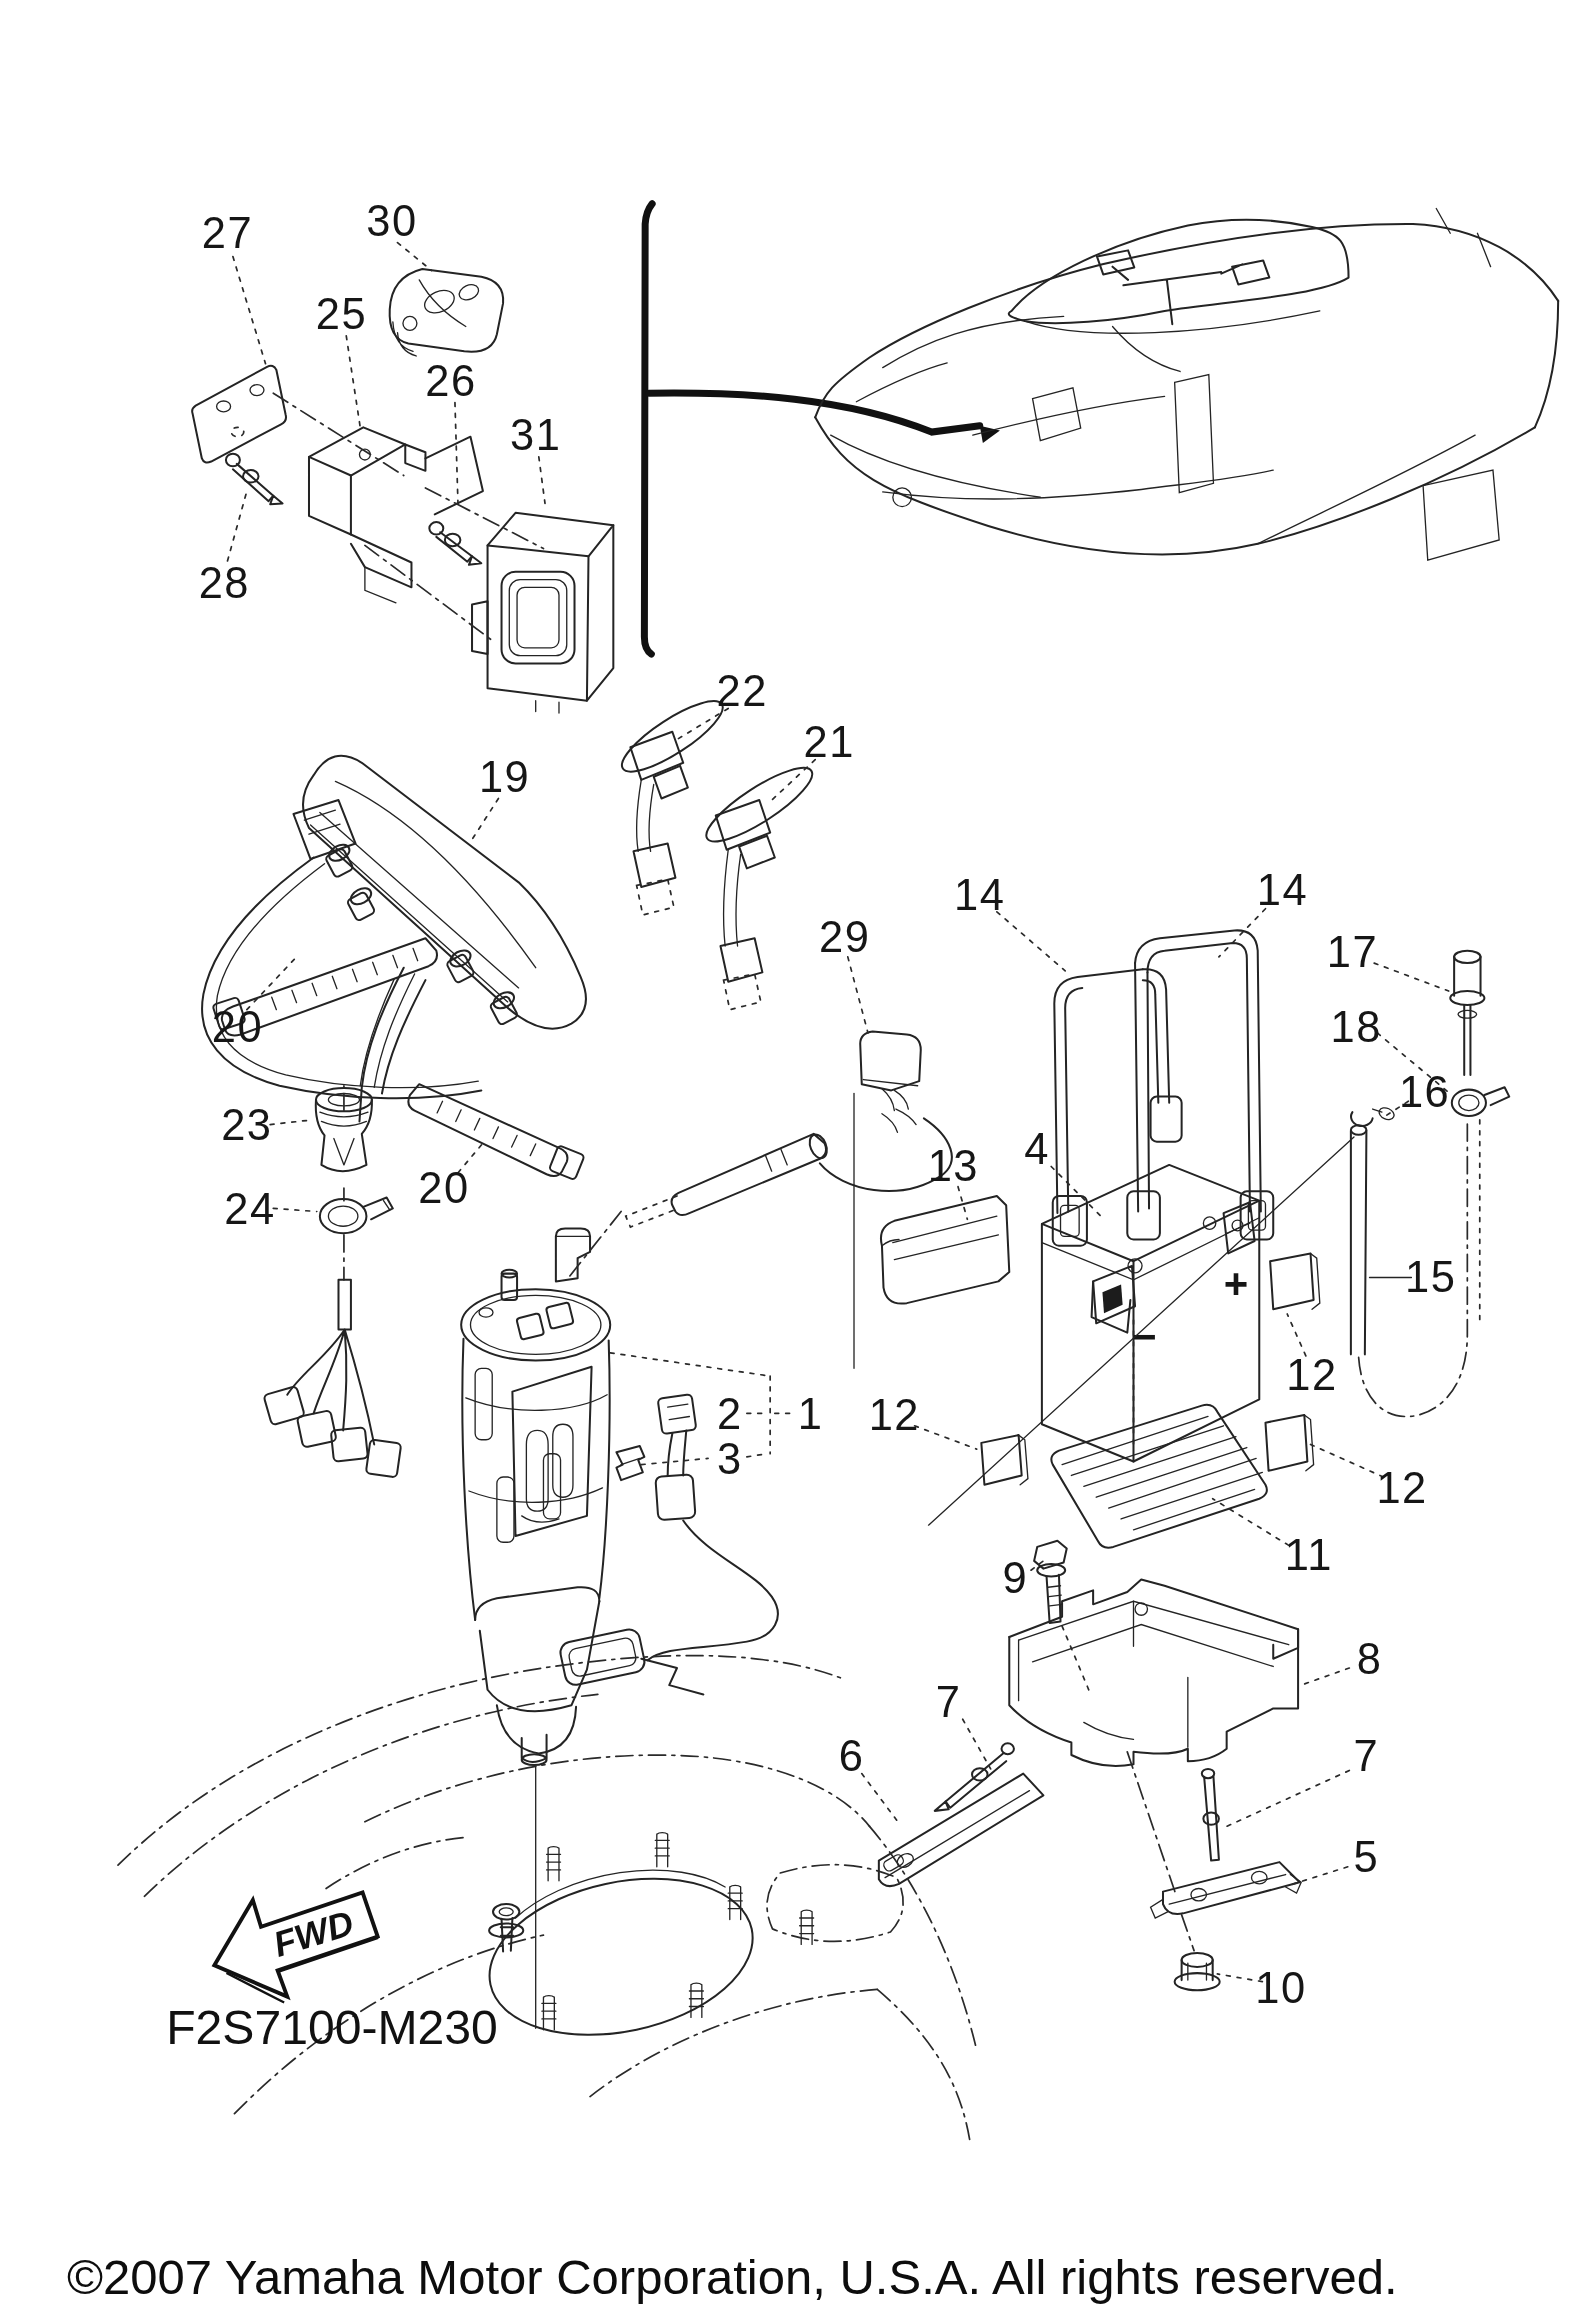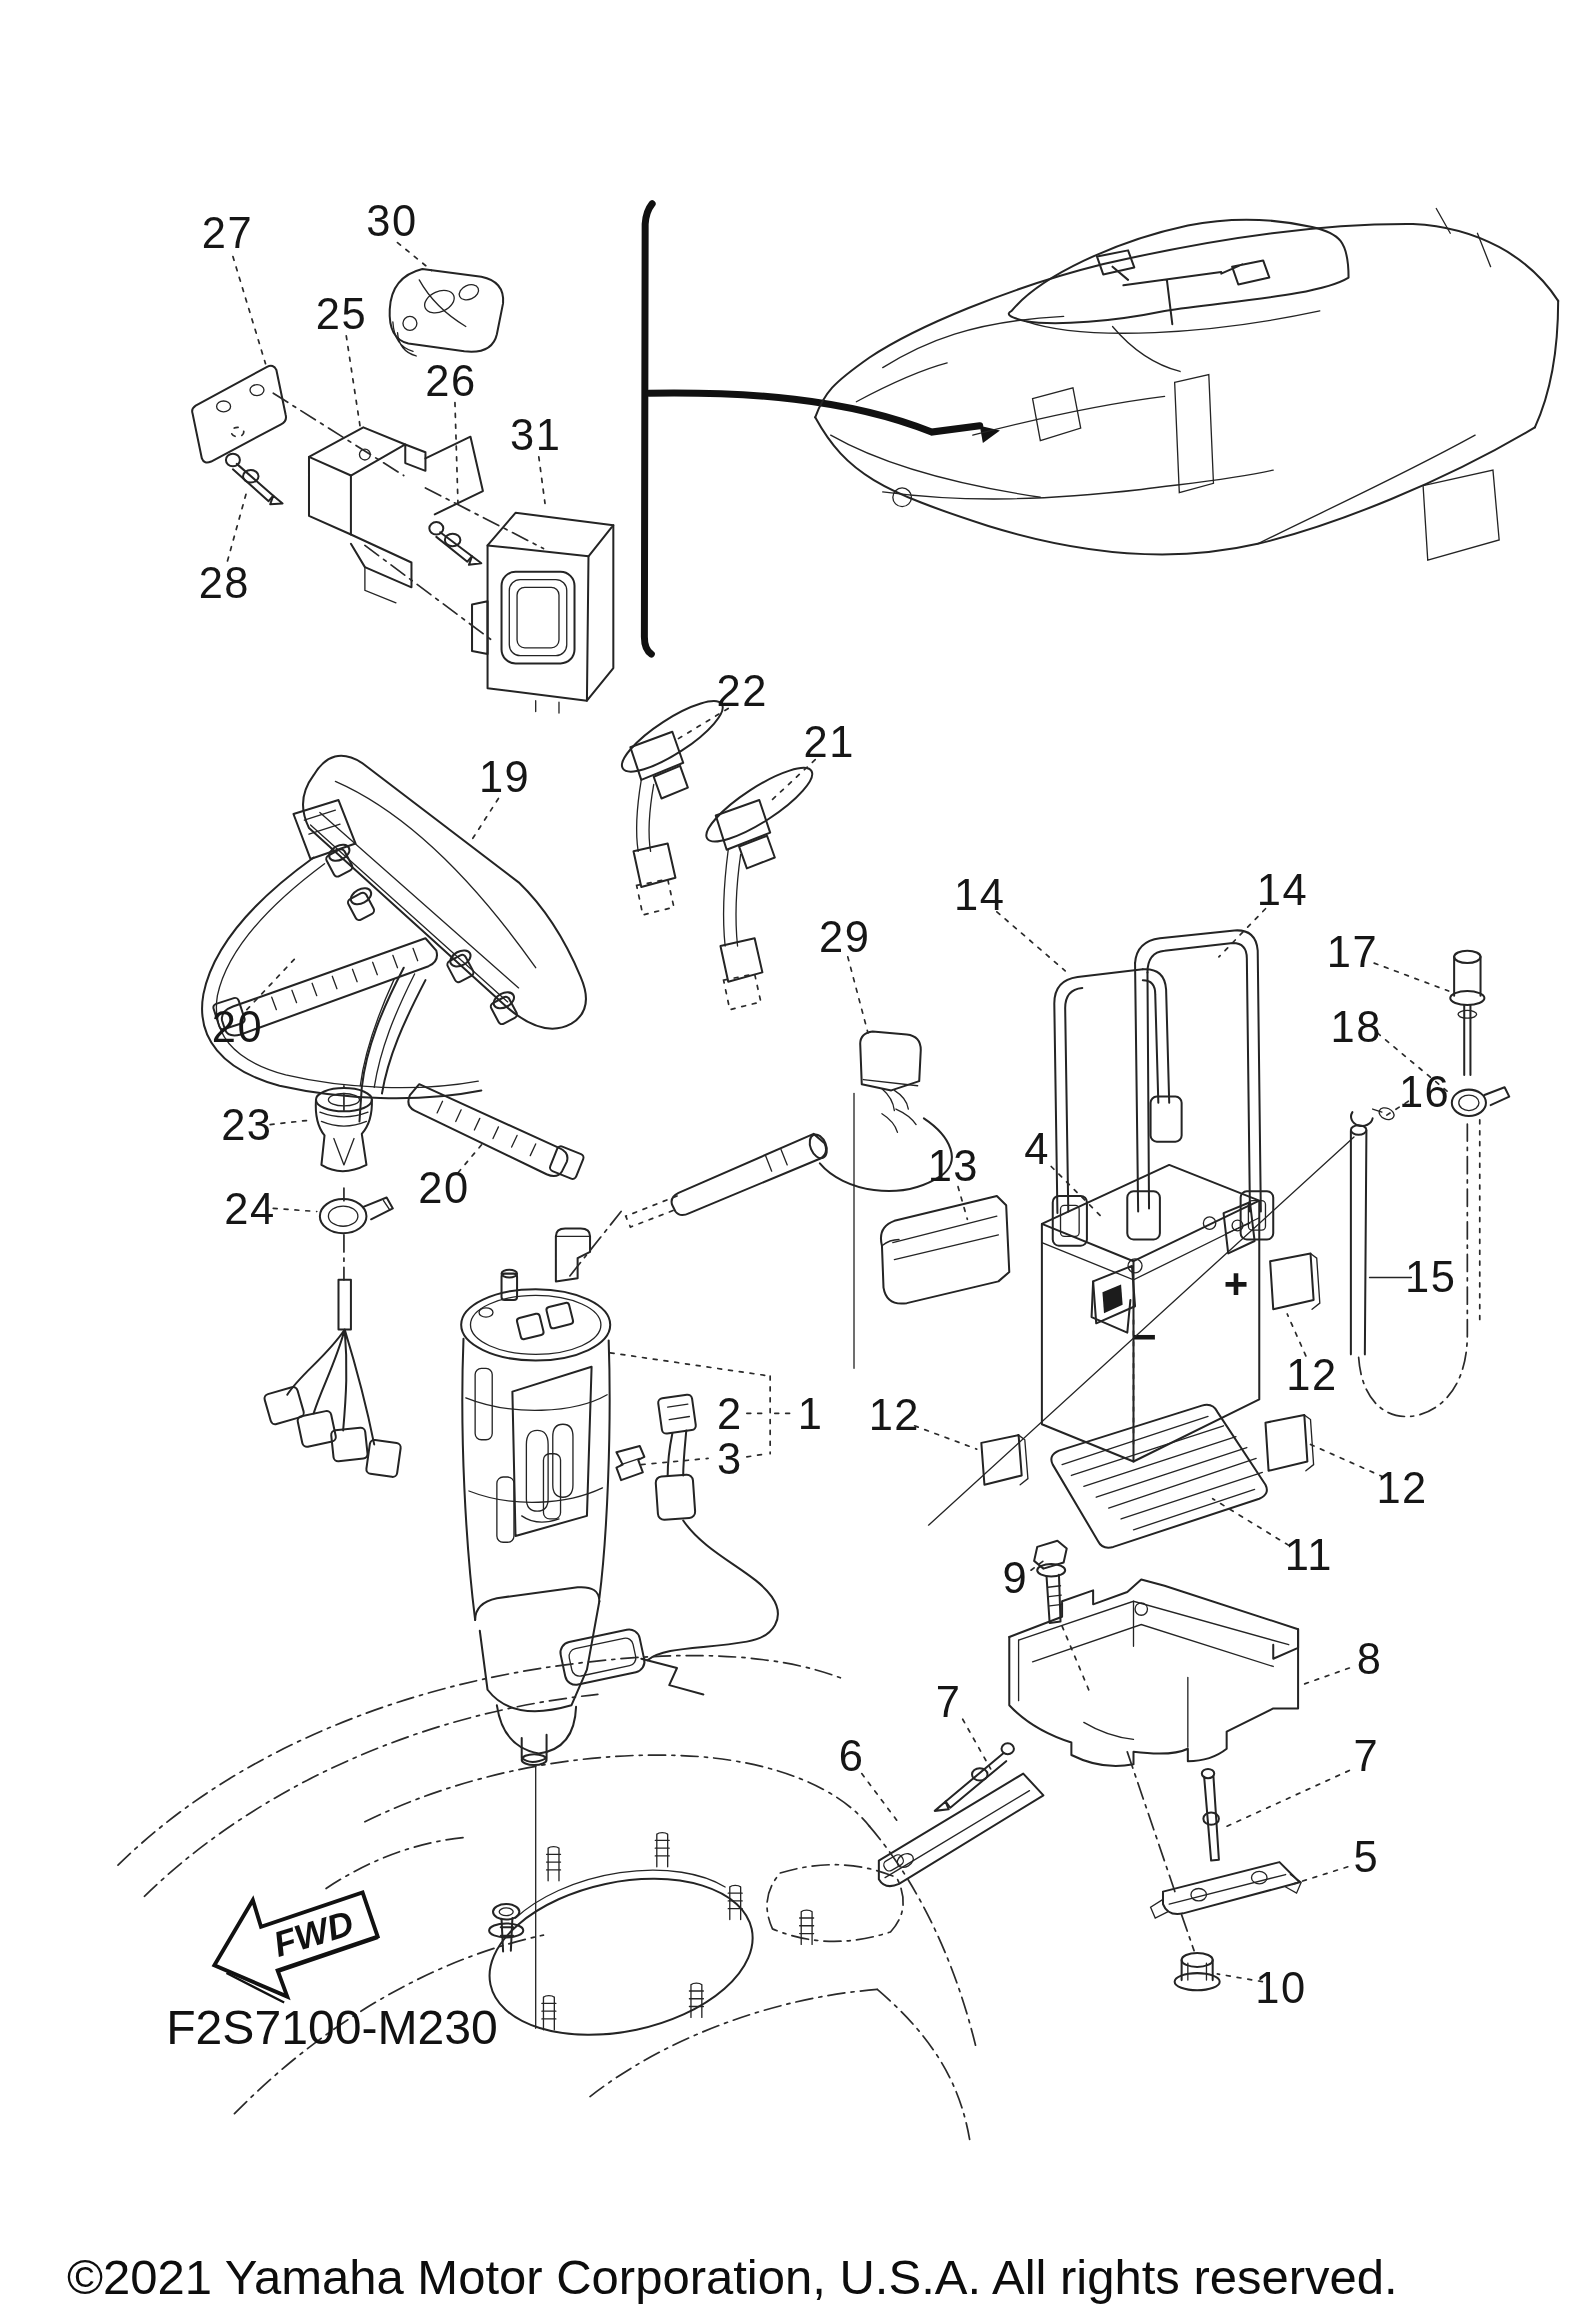--- a/index.html
+++ b/index.html
@@ -479,14 +479,14 @@
         <text x="1764" y="2137" class="co" dominant-baseline="central">8</text>
         <text x="1222" y="2192" class="co" dominant-baseline="central">7</text>
         <text x="1097" y="2261" class="co" dominant-baseline="central">6</text>
         <text x="1760" y="2261" class="co" dominant-baseline="central">7</text>
         <text x="1760" y="2391" class="co" dominant-baseline="central">5</text>
         <text x="1650" y="2560" class="co" dominant-baseline="central">10</text>
       </g>
 </svg>
 </div>
 
-<div id="copyright">©2021 Yamaha Motor Corporation, U.S.A. All rights reserved.</div>
+<div id="copyright">©2007 Yamaha Motor Corporation, U.S.A. All rights reserved.</div>
 
 
 </body></html>

